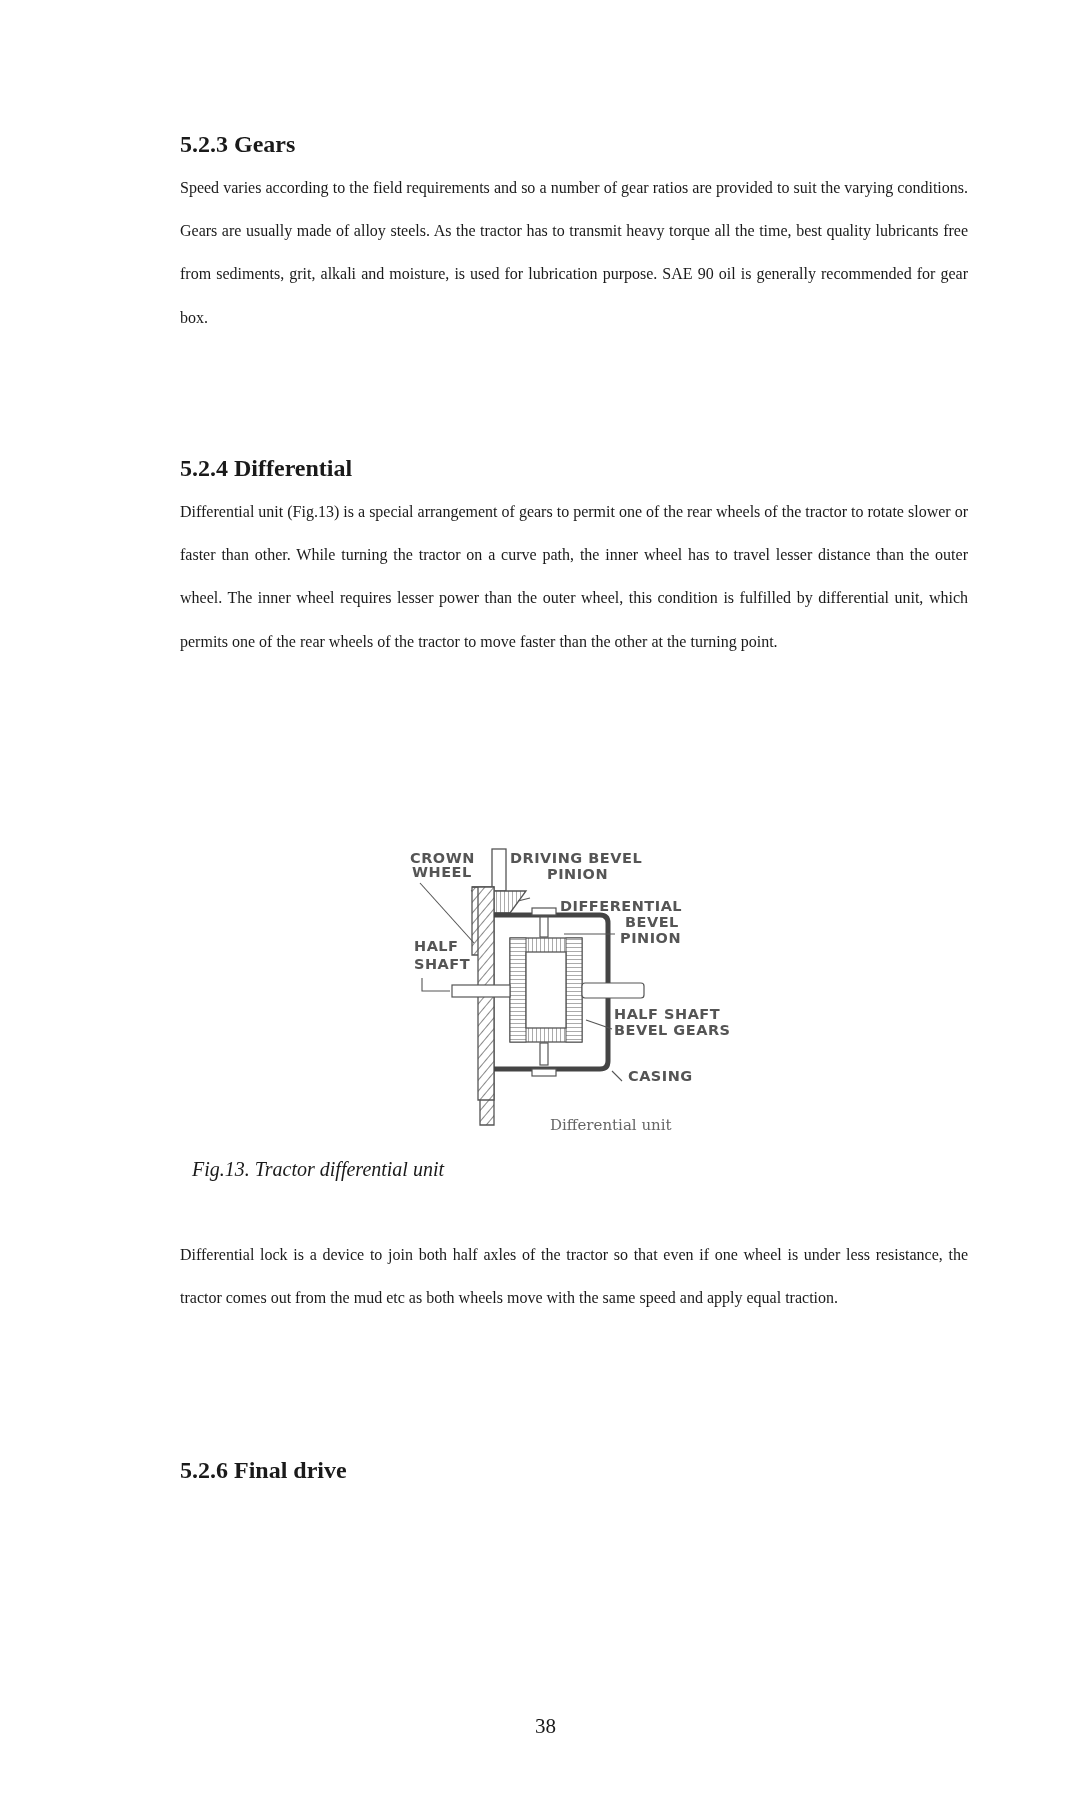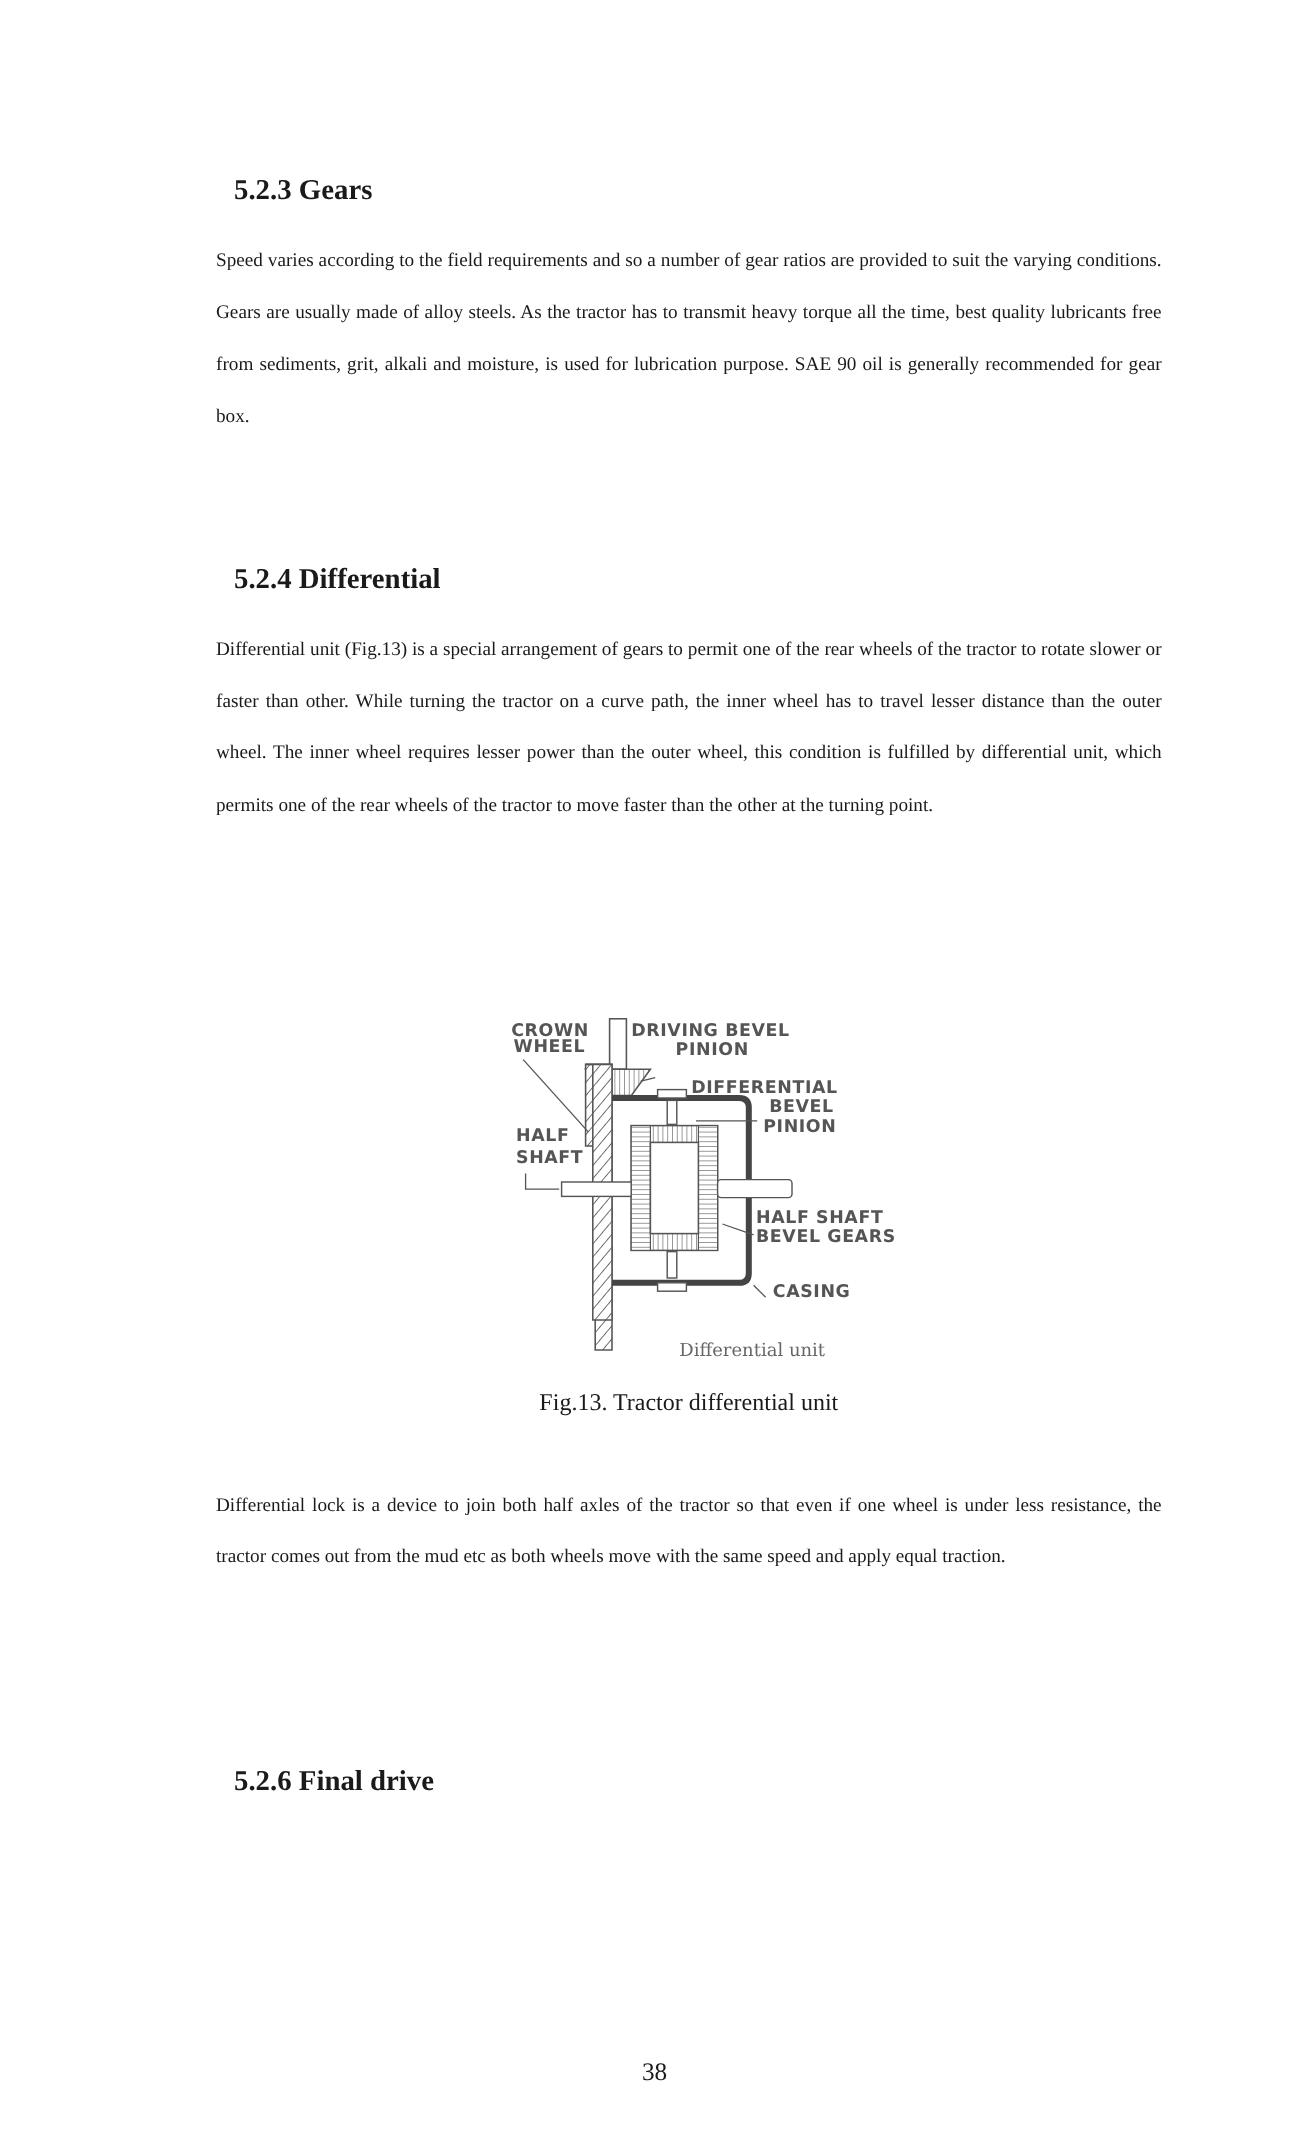--- a/index.html
+++ b/index.html
@@ -1,23 +1,23 @@
 <!DOCTYPE html>
 <html><head>
   <meta charset="utf-8">
   <style>
     html, body { margin: 0; padding: 0; background: #ffffff; }
     body { width: 1091px; height: 1796px; position: relative; overflow: hidden;
       font-family: "Liberation Serif", "DejaVu Serif", serif; color: #1a1a1a; }
     .page { position: absolute; left: 0; top: 0; width: 1091px; height: 1796px; }
     .col { position: absolute; left: 180px; width: 788px; }
-    .h { font-weight: bold; font-size: 24px; line-height: 43px; margin: 15px; }
+    .h { font-weight: bold; font-size: 24px; line-height: 43px; margin: 0; }
     .p { font-size: 16px; line-height: 43.2px; margin: 0; text-align: justify; font-family: Liberation Serif, serif; }
-    .cap { position: absolute; font-size: 20px; text-align: center; width: 788px; left: 180px; }
-    .figure { position: absolute; left: 416px; top: 835px; width: 360px; height: 310px; }
+    .cap { position: absolute; font-size: 20px; width: 788px; left: 192px; font-style: italic; }
+    .figure { position: absolute; left: 400px; top: 835px; width: 360px; height: 310px; }
     .fig-label { font-family: "DejaVu Sans", sans-serif; font-weight: bold; font-size: 14.5px; fill: #555; letter-spacing: 0.5px; }
     .fig-sub { font-family: "DejaVu Serif", serif; font-size: 15px; fill: #666; }
     .pnum { position: absolute; top: 1714px; left: 0; width: 1091px; text-align: center; font-size: 21px; }
     i { font-style: italic; }
   </style>
 </head>
 <body>
 
 <div class="page">
 

